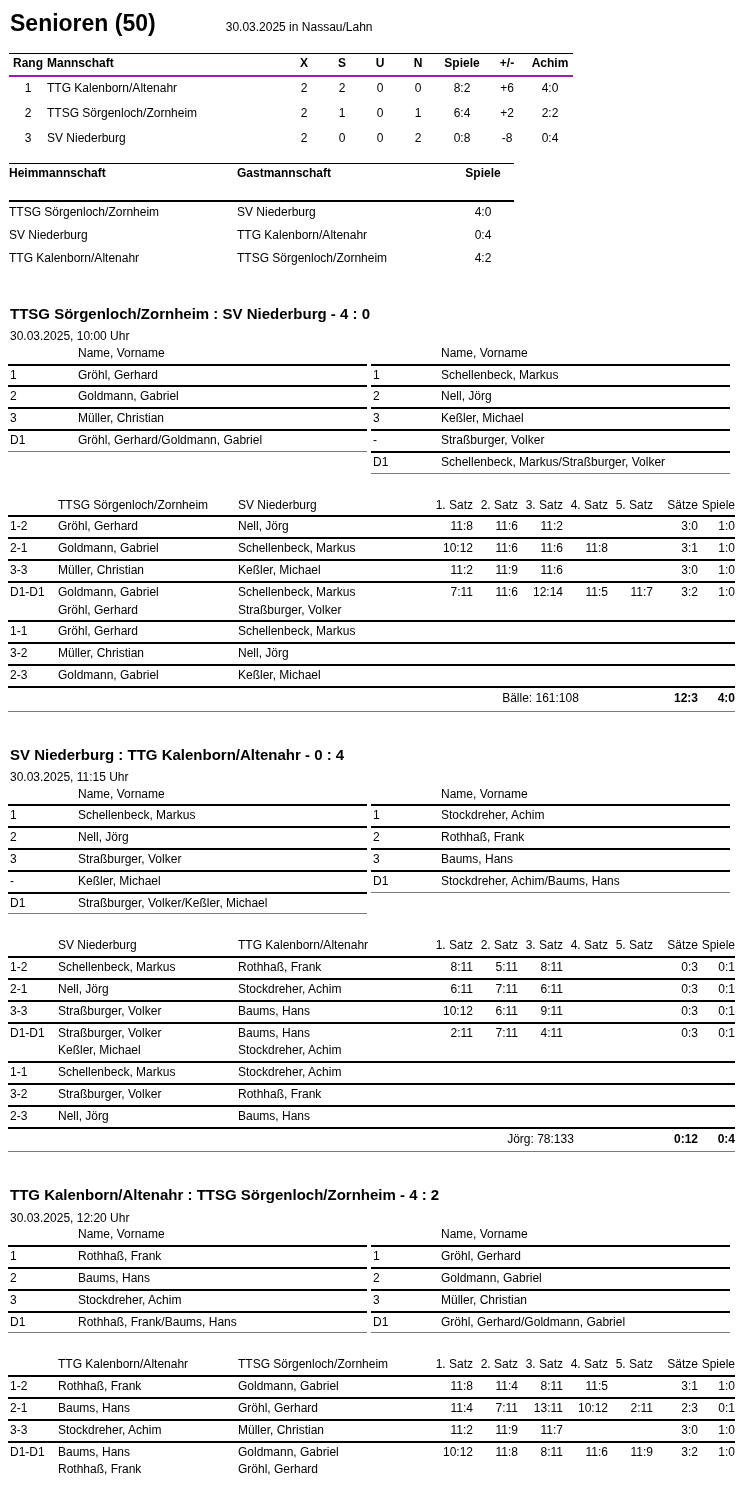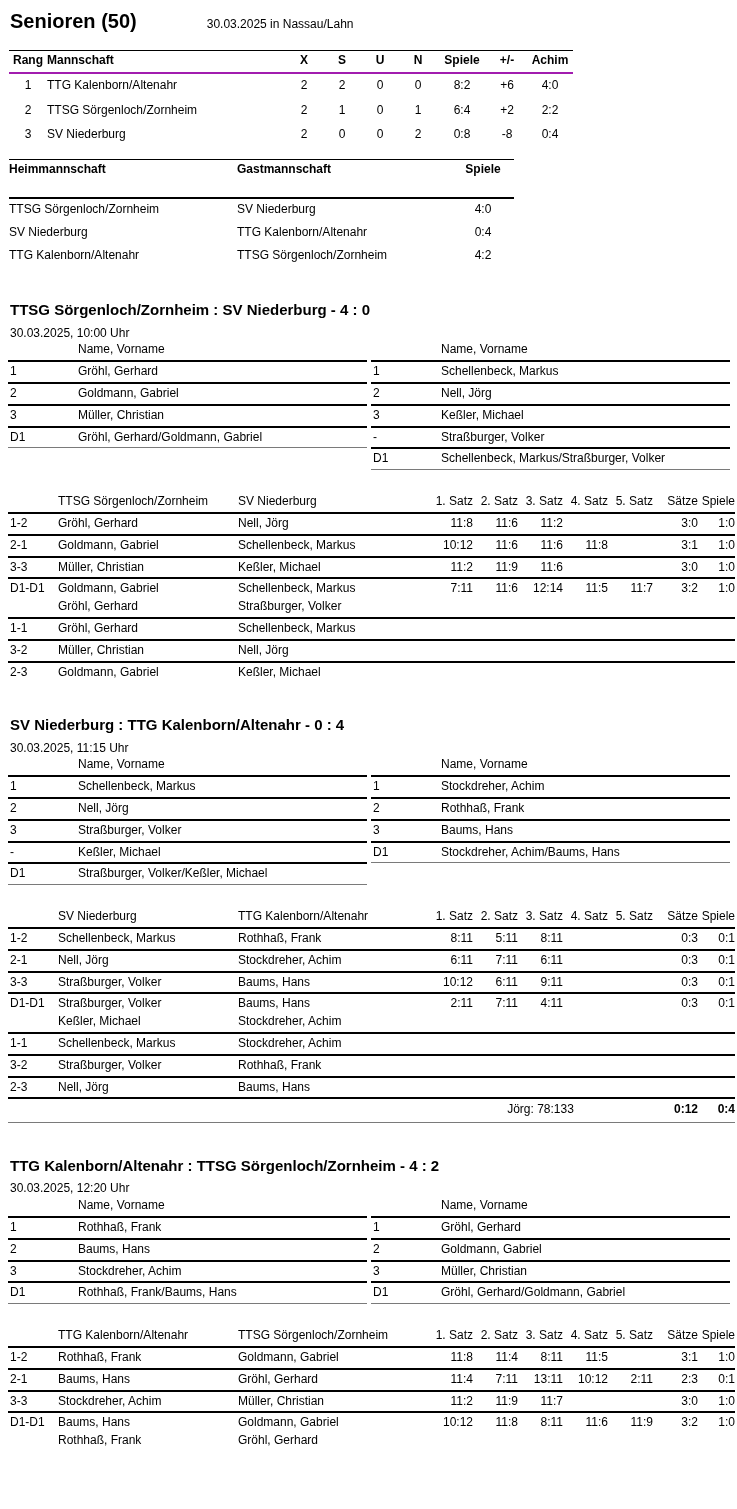--- a/index.html
+++ b/index.html
@@ -7,21 +7,21 @@
   body {
     width: 737px;
     color: #000;
     font-family: "Liberation Sans", sans-serif;
     font-size: 12px;
     line-height: 1.15;
   }
   .page { padding: 8px 7px 24px 8px; }
 
   .doc-header { display: flex; align-items: baseline; margin-top: 2px; }
-  .doc-title { font-size: 20px; font-weight: bold; margin-left: 2px; }
+  .doc-title { font-size: 23px; font-weight: bold; margin-left: 2px; }
   .doc-sub { margin-left: 70px; font-size: 12px; }
 
   table { border-collapse: collapse; table-layout: fixed; }
   td, th { vertical-align: bottom; overflow: hidden; white-space: nowrap; }
 
   
   .standings { margin-top: 17px; width: 564px; margin-left: 1px; }
   .standings th {
     font-weight: bold; text-align: center; padding: 3px 0 4px;
     border-top: 1px solid #000; border-bottom: 2px solid #a21caf;
@@ -335,20 +335,26 @@
         <td>Goldmann, Gabriel</td>
         <td>Keßler, Michael</td>
         <td class="r"></td>
         <td class="r"></td>
         <td class="r"></td>
         <td class="r"></td>
         <td class="r"></td>
         <td class="r"></td>
         <td class="r"></td>
       </tr>
+      <tr class="ft">
+        <td colspan="3"></td>
+        <td colspan="5" class="c">Bälle: 161:108</td>
+        <td class="r b">12:3</td>
+        <td class="r b">4:0</td>
+      </tr>
     </tbody>
       </table>
   </div>
 
   <div class="match">
     <div class="match-title">SV Niederburg : TTG Kalenborn/Altenahr - 0 : 4</div>
     <div class="match-date">30.03.2025, 11:15 Uhr</div>
 
     <div class="lineups">
       <table class="lineup">

